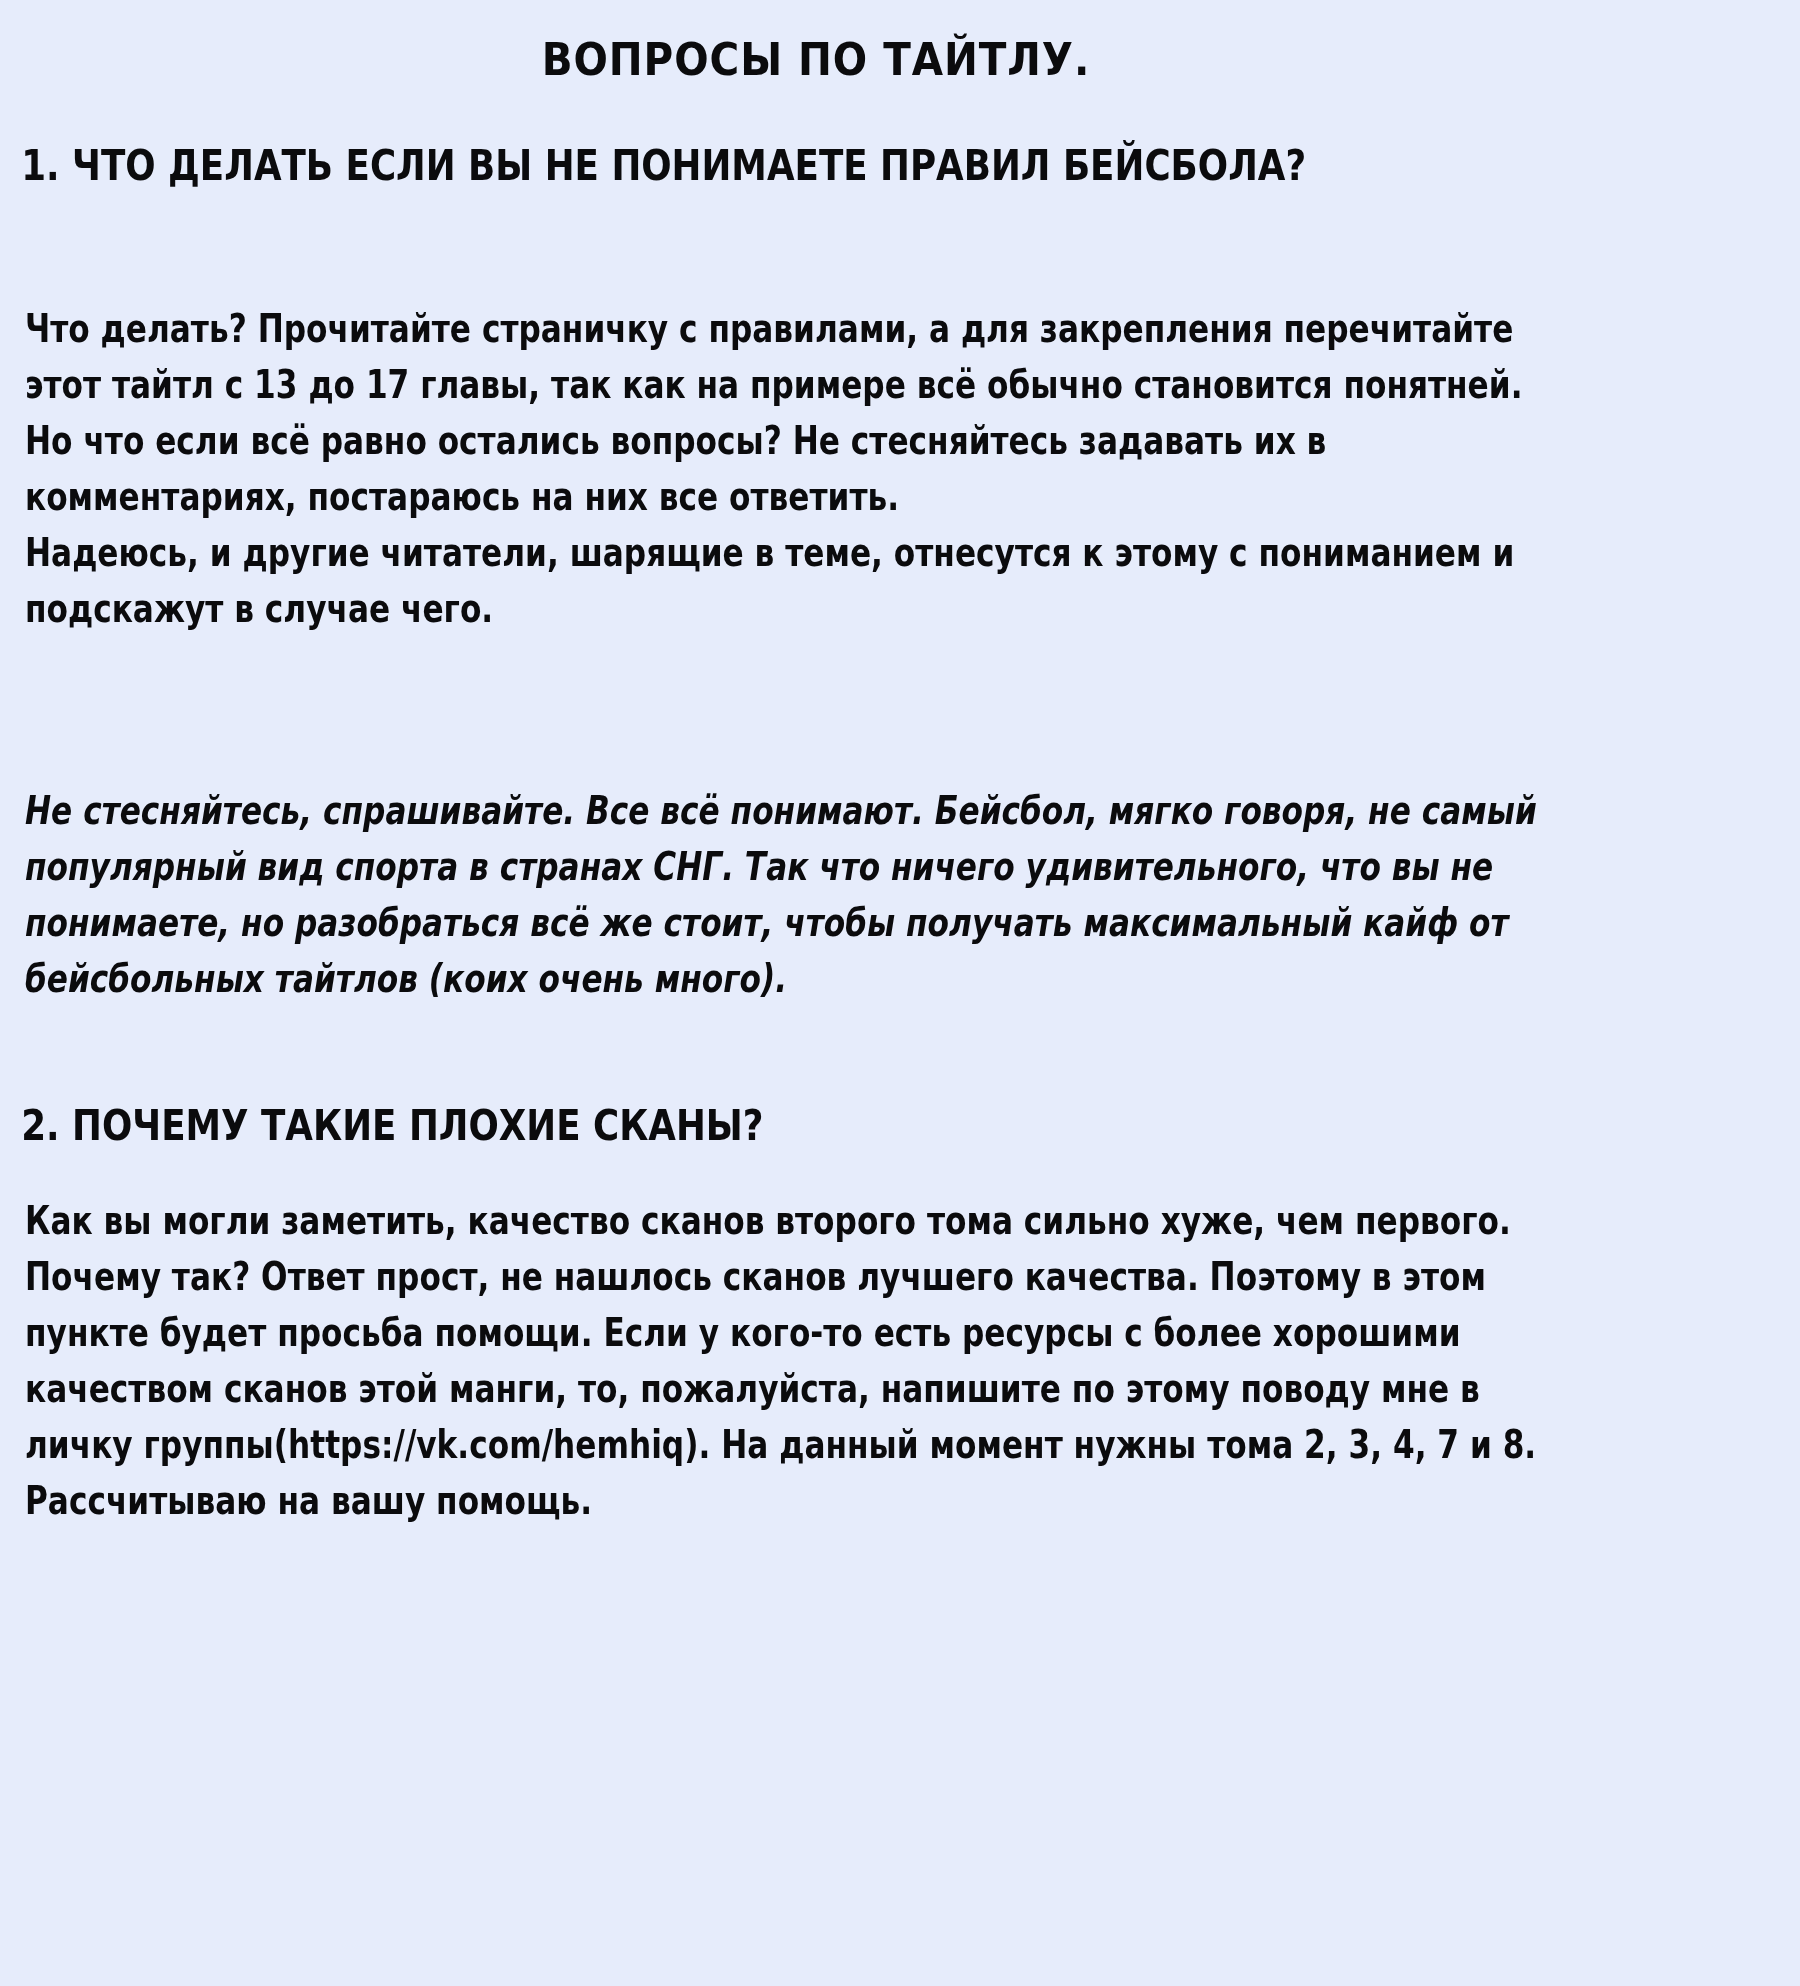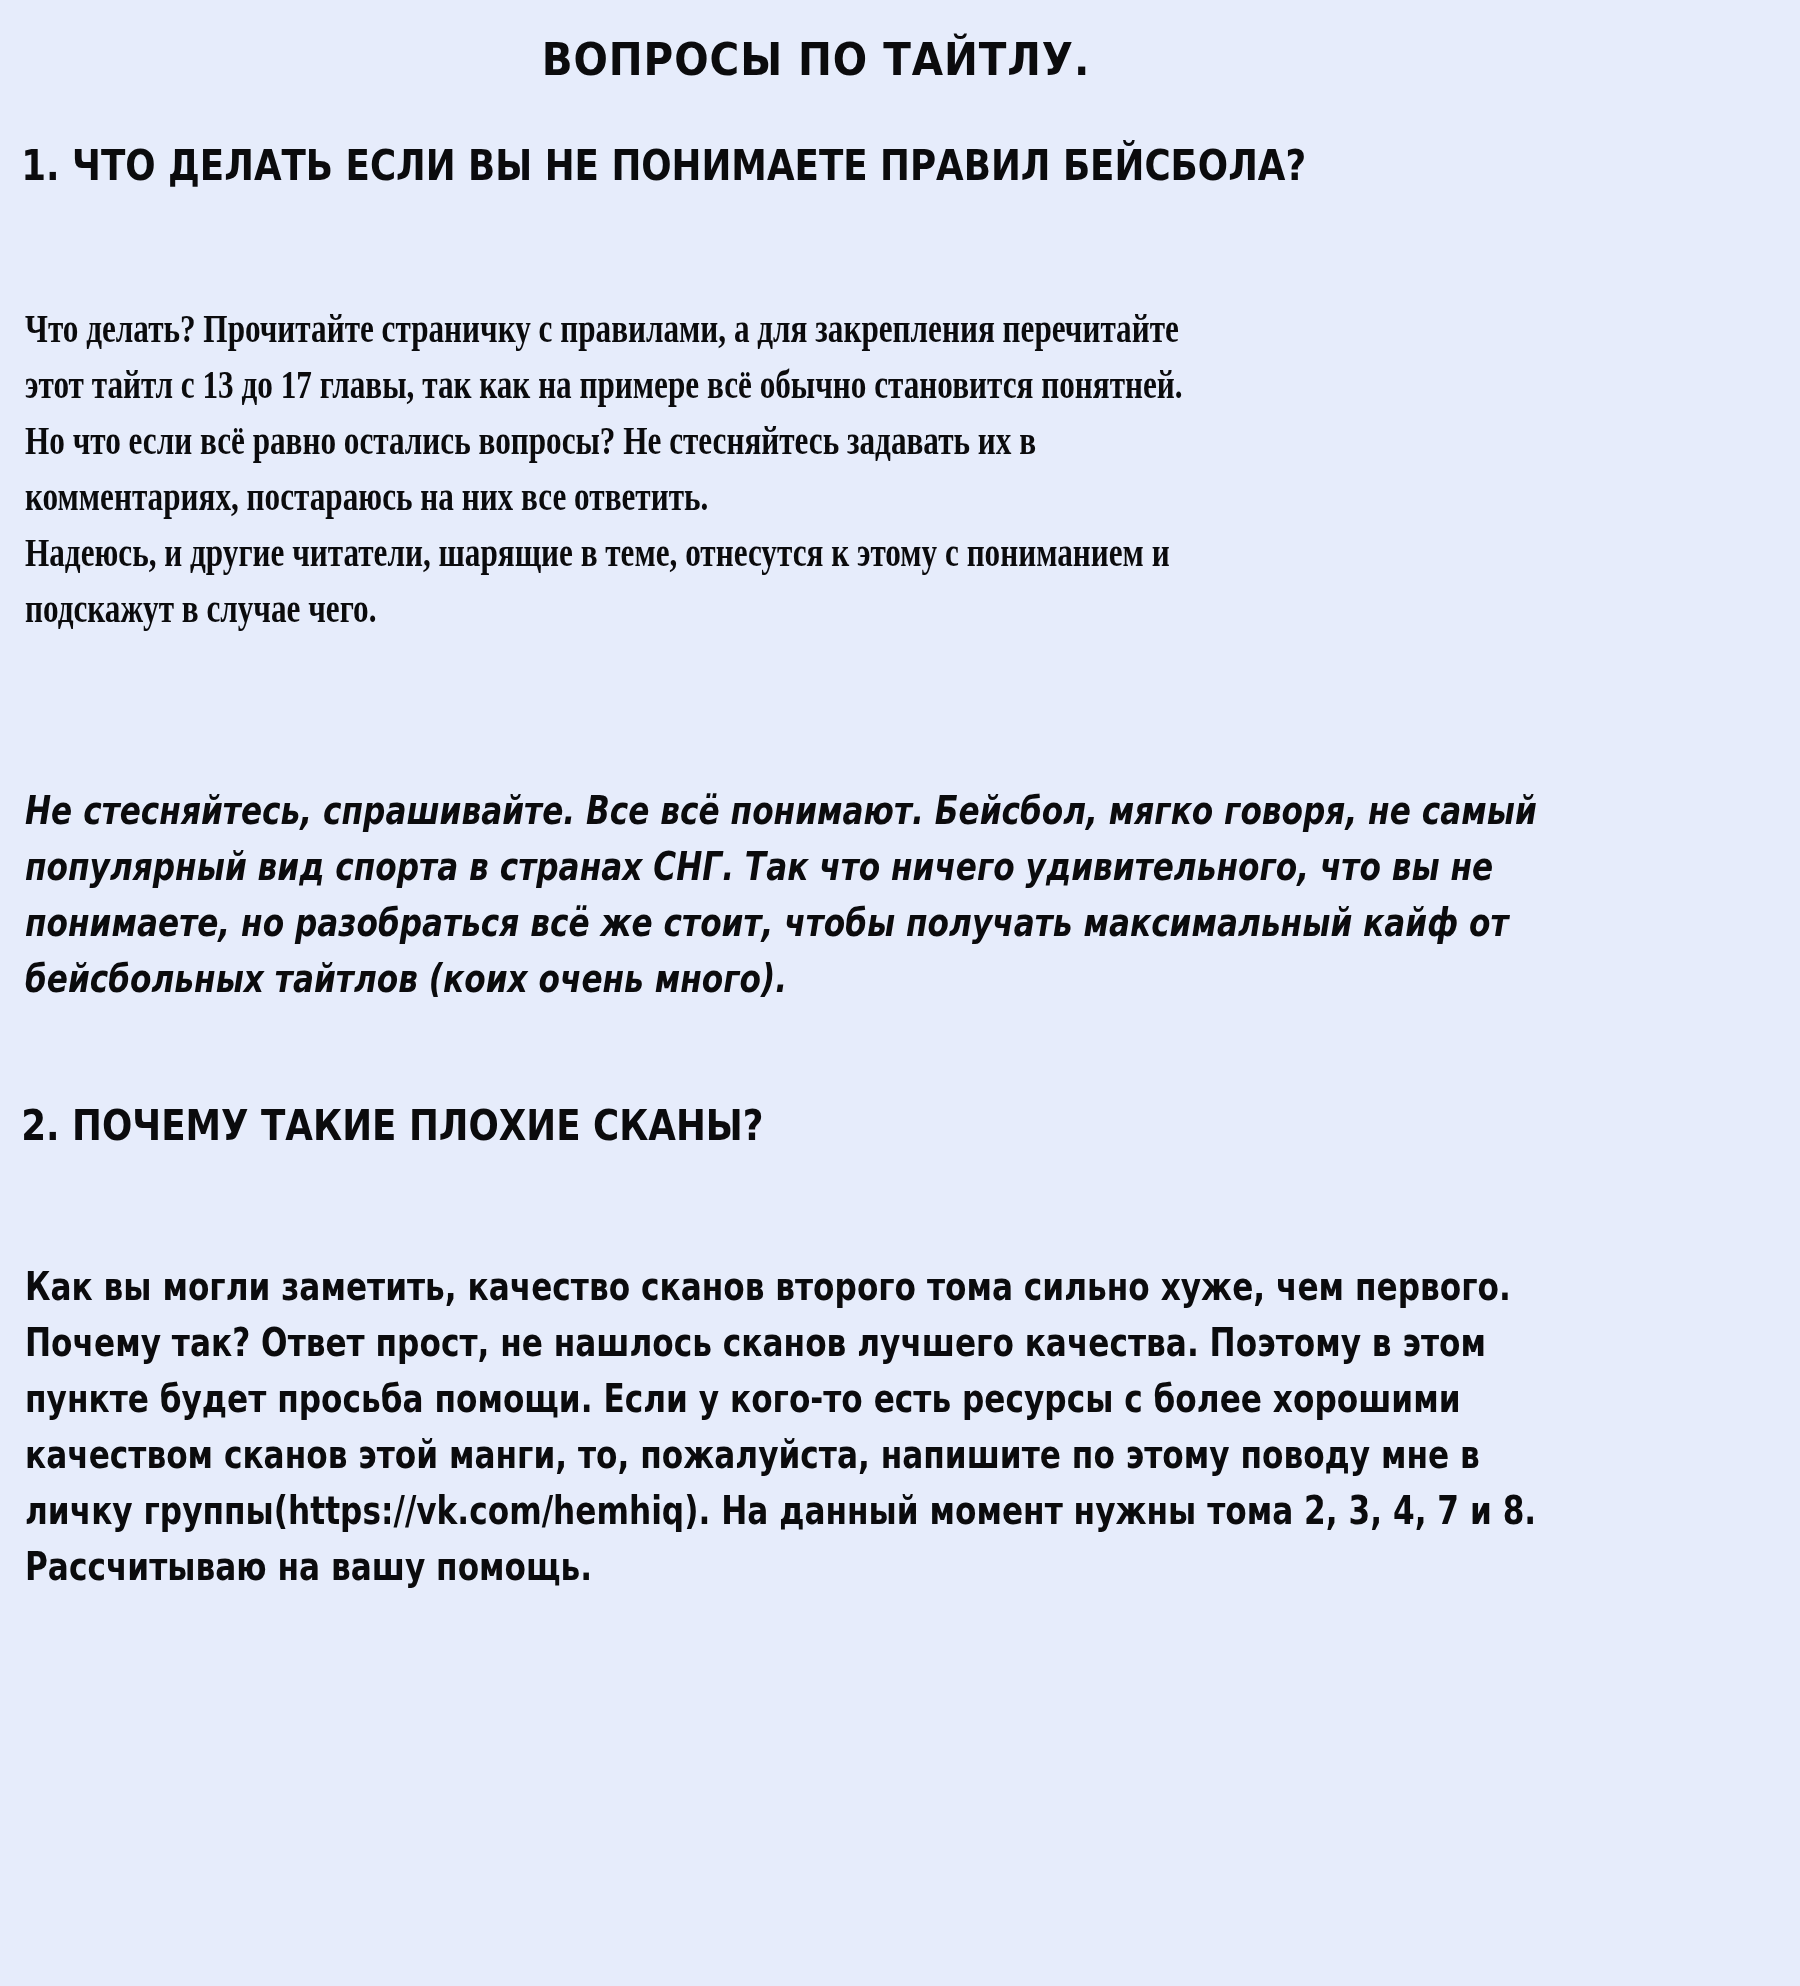--- a/index.html
+++ b/index.html
@@ -38,23 +38,23 @@
     line-height: 1.1;
     white-space: nowrap;
     transform: scaleX(0.85);
     transform-origin: left center;
   }
   .heading-1 { margin-top: 58px; }
   .heading-2 { margin-top: 96px; }
   .para {
     padding-left: 25px;
   }
-  .para-1 { margin-top: 112px; font-family: Liberation Serif, serif; }
+  .para-1 { margin-top: 112px; }
   .para-2 { margin-top: 146px; font-style: italic; }
-  .para-3 { margin-top: 110px; }
+  .para-3 { margin-top: 44px; }
   .line {
     font-size: 39px;
     font-weight: bold;
     line-height: 56px;
     height: 56px;
     white-space: nowrap;
     transform: scaleX(0.8);
     transform-origin: left center;
   }
 </style>

